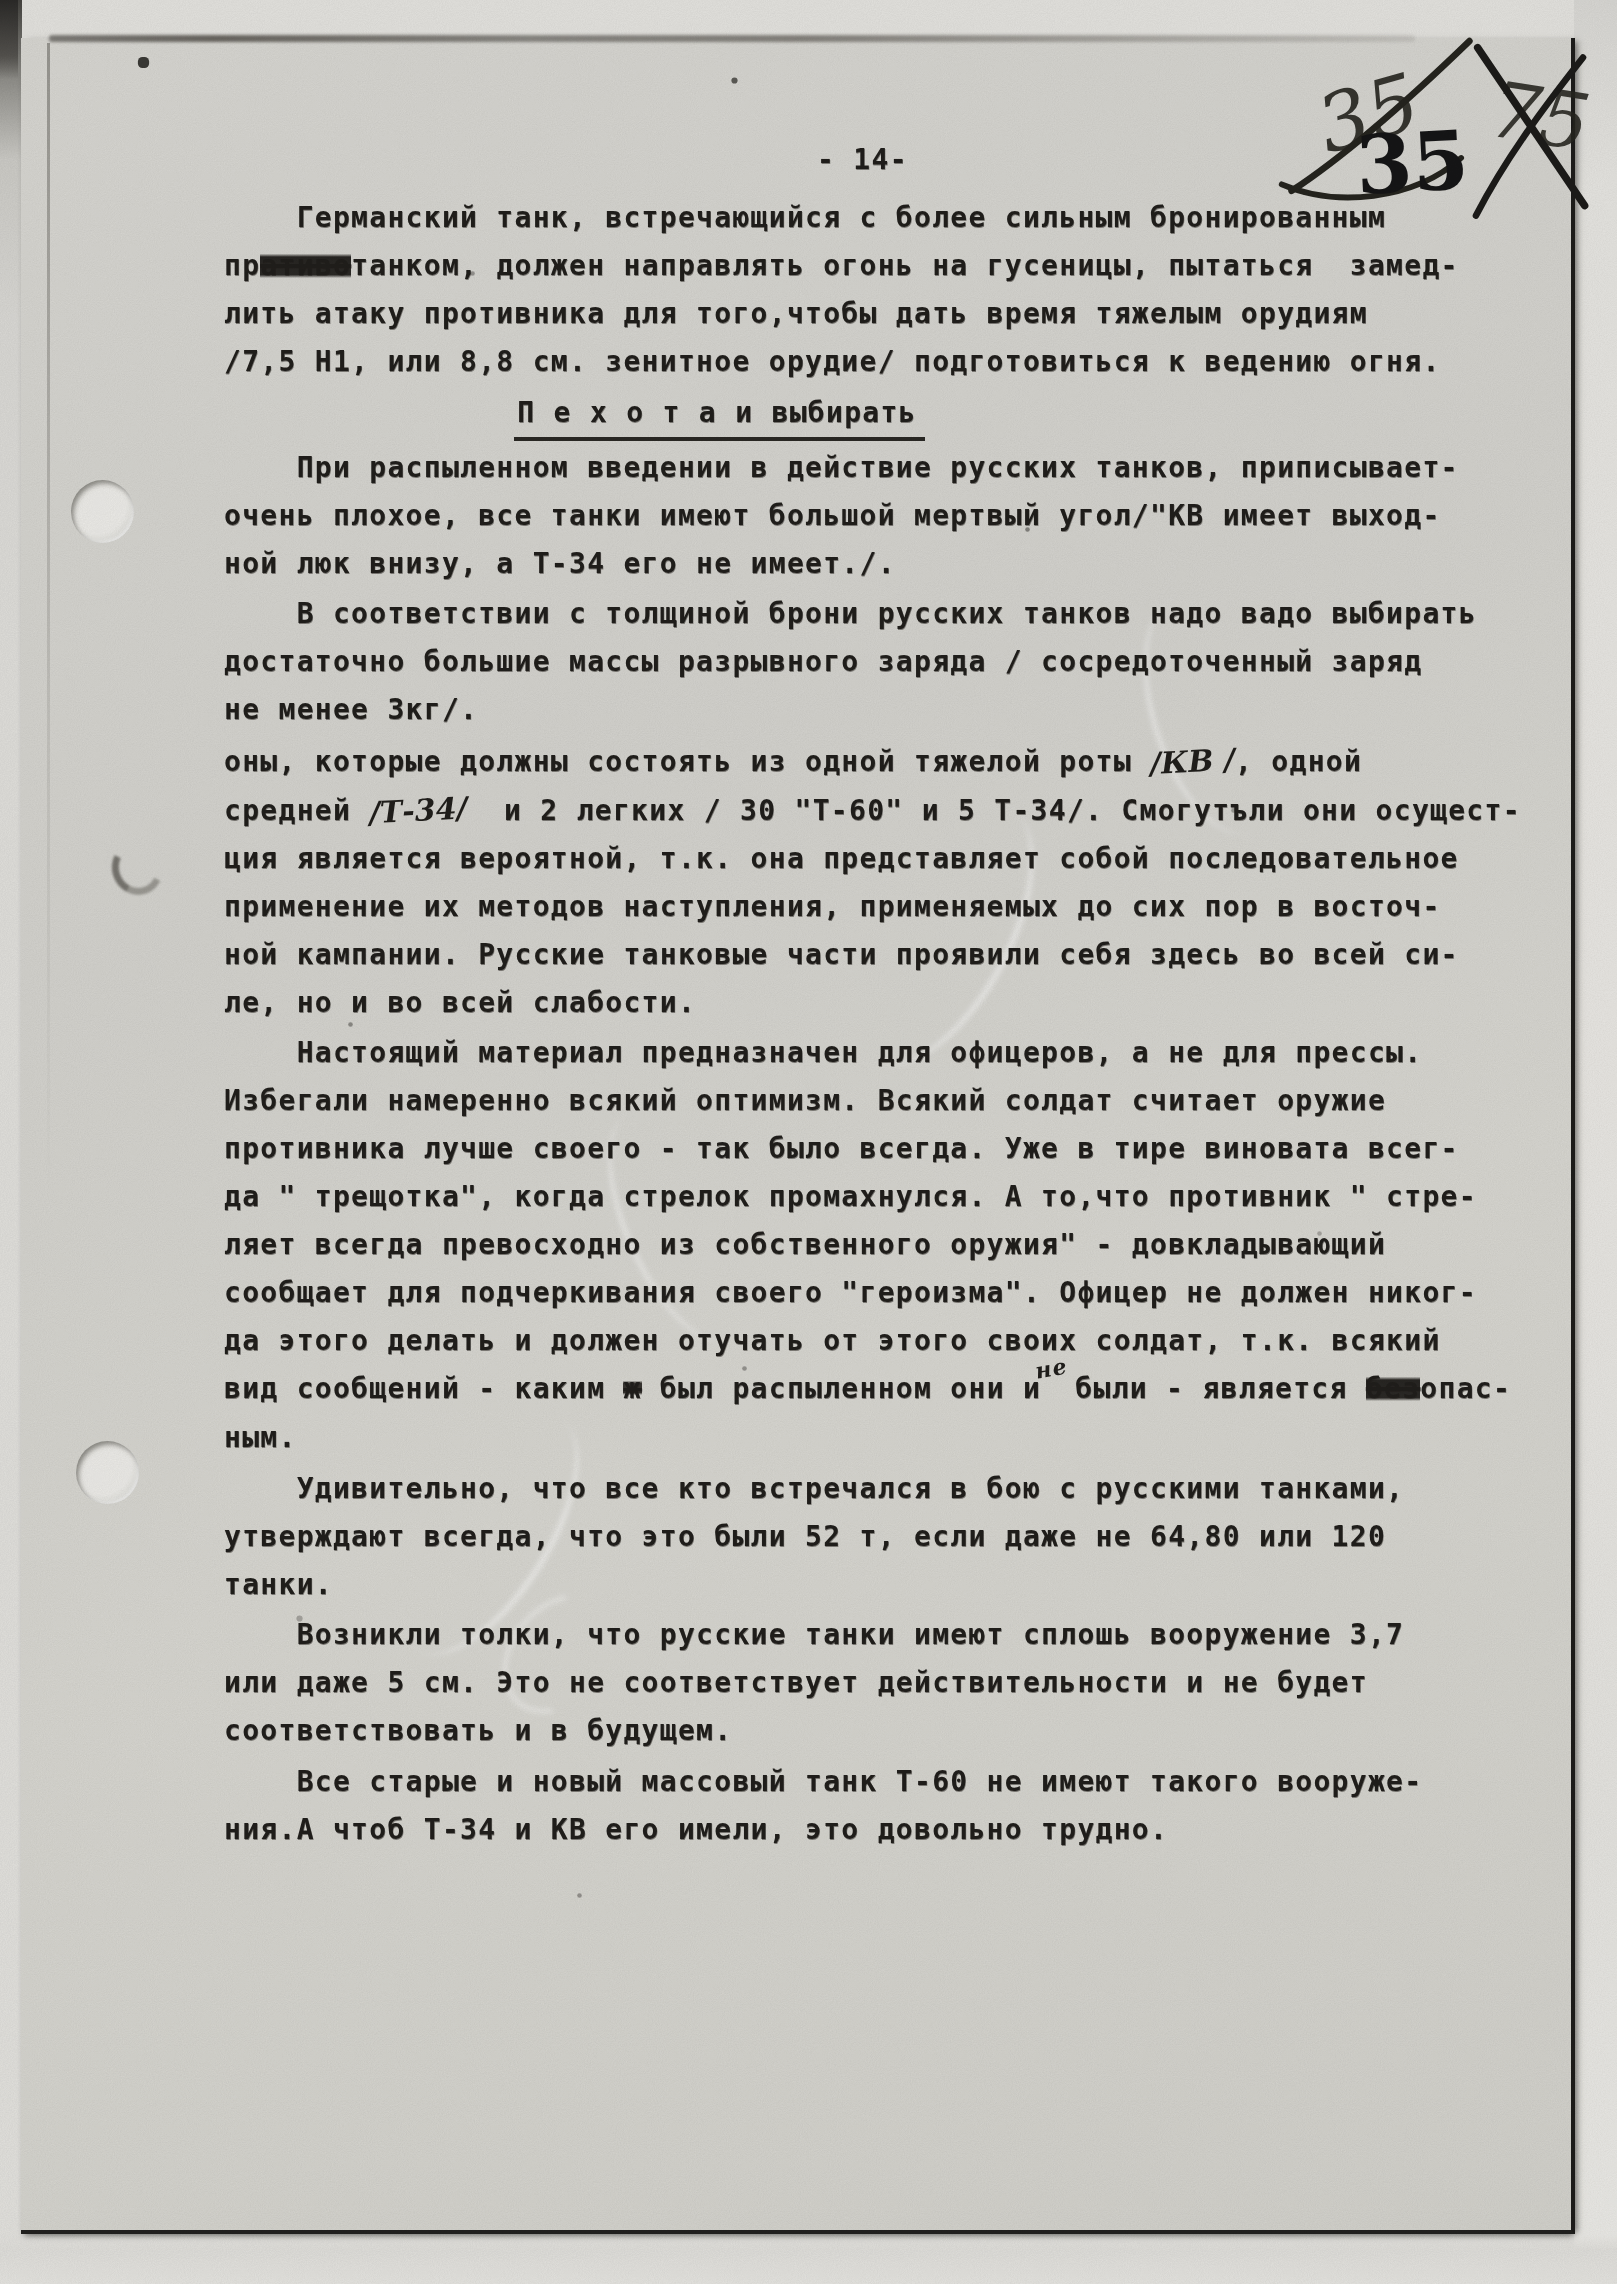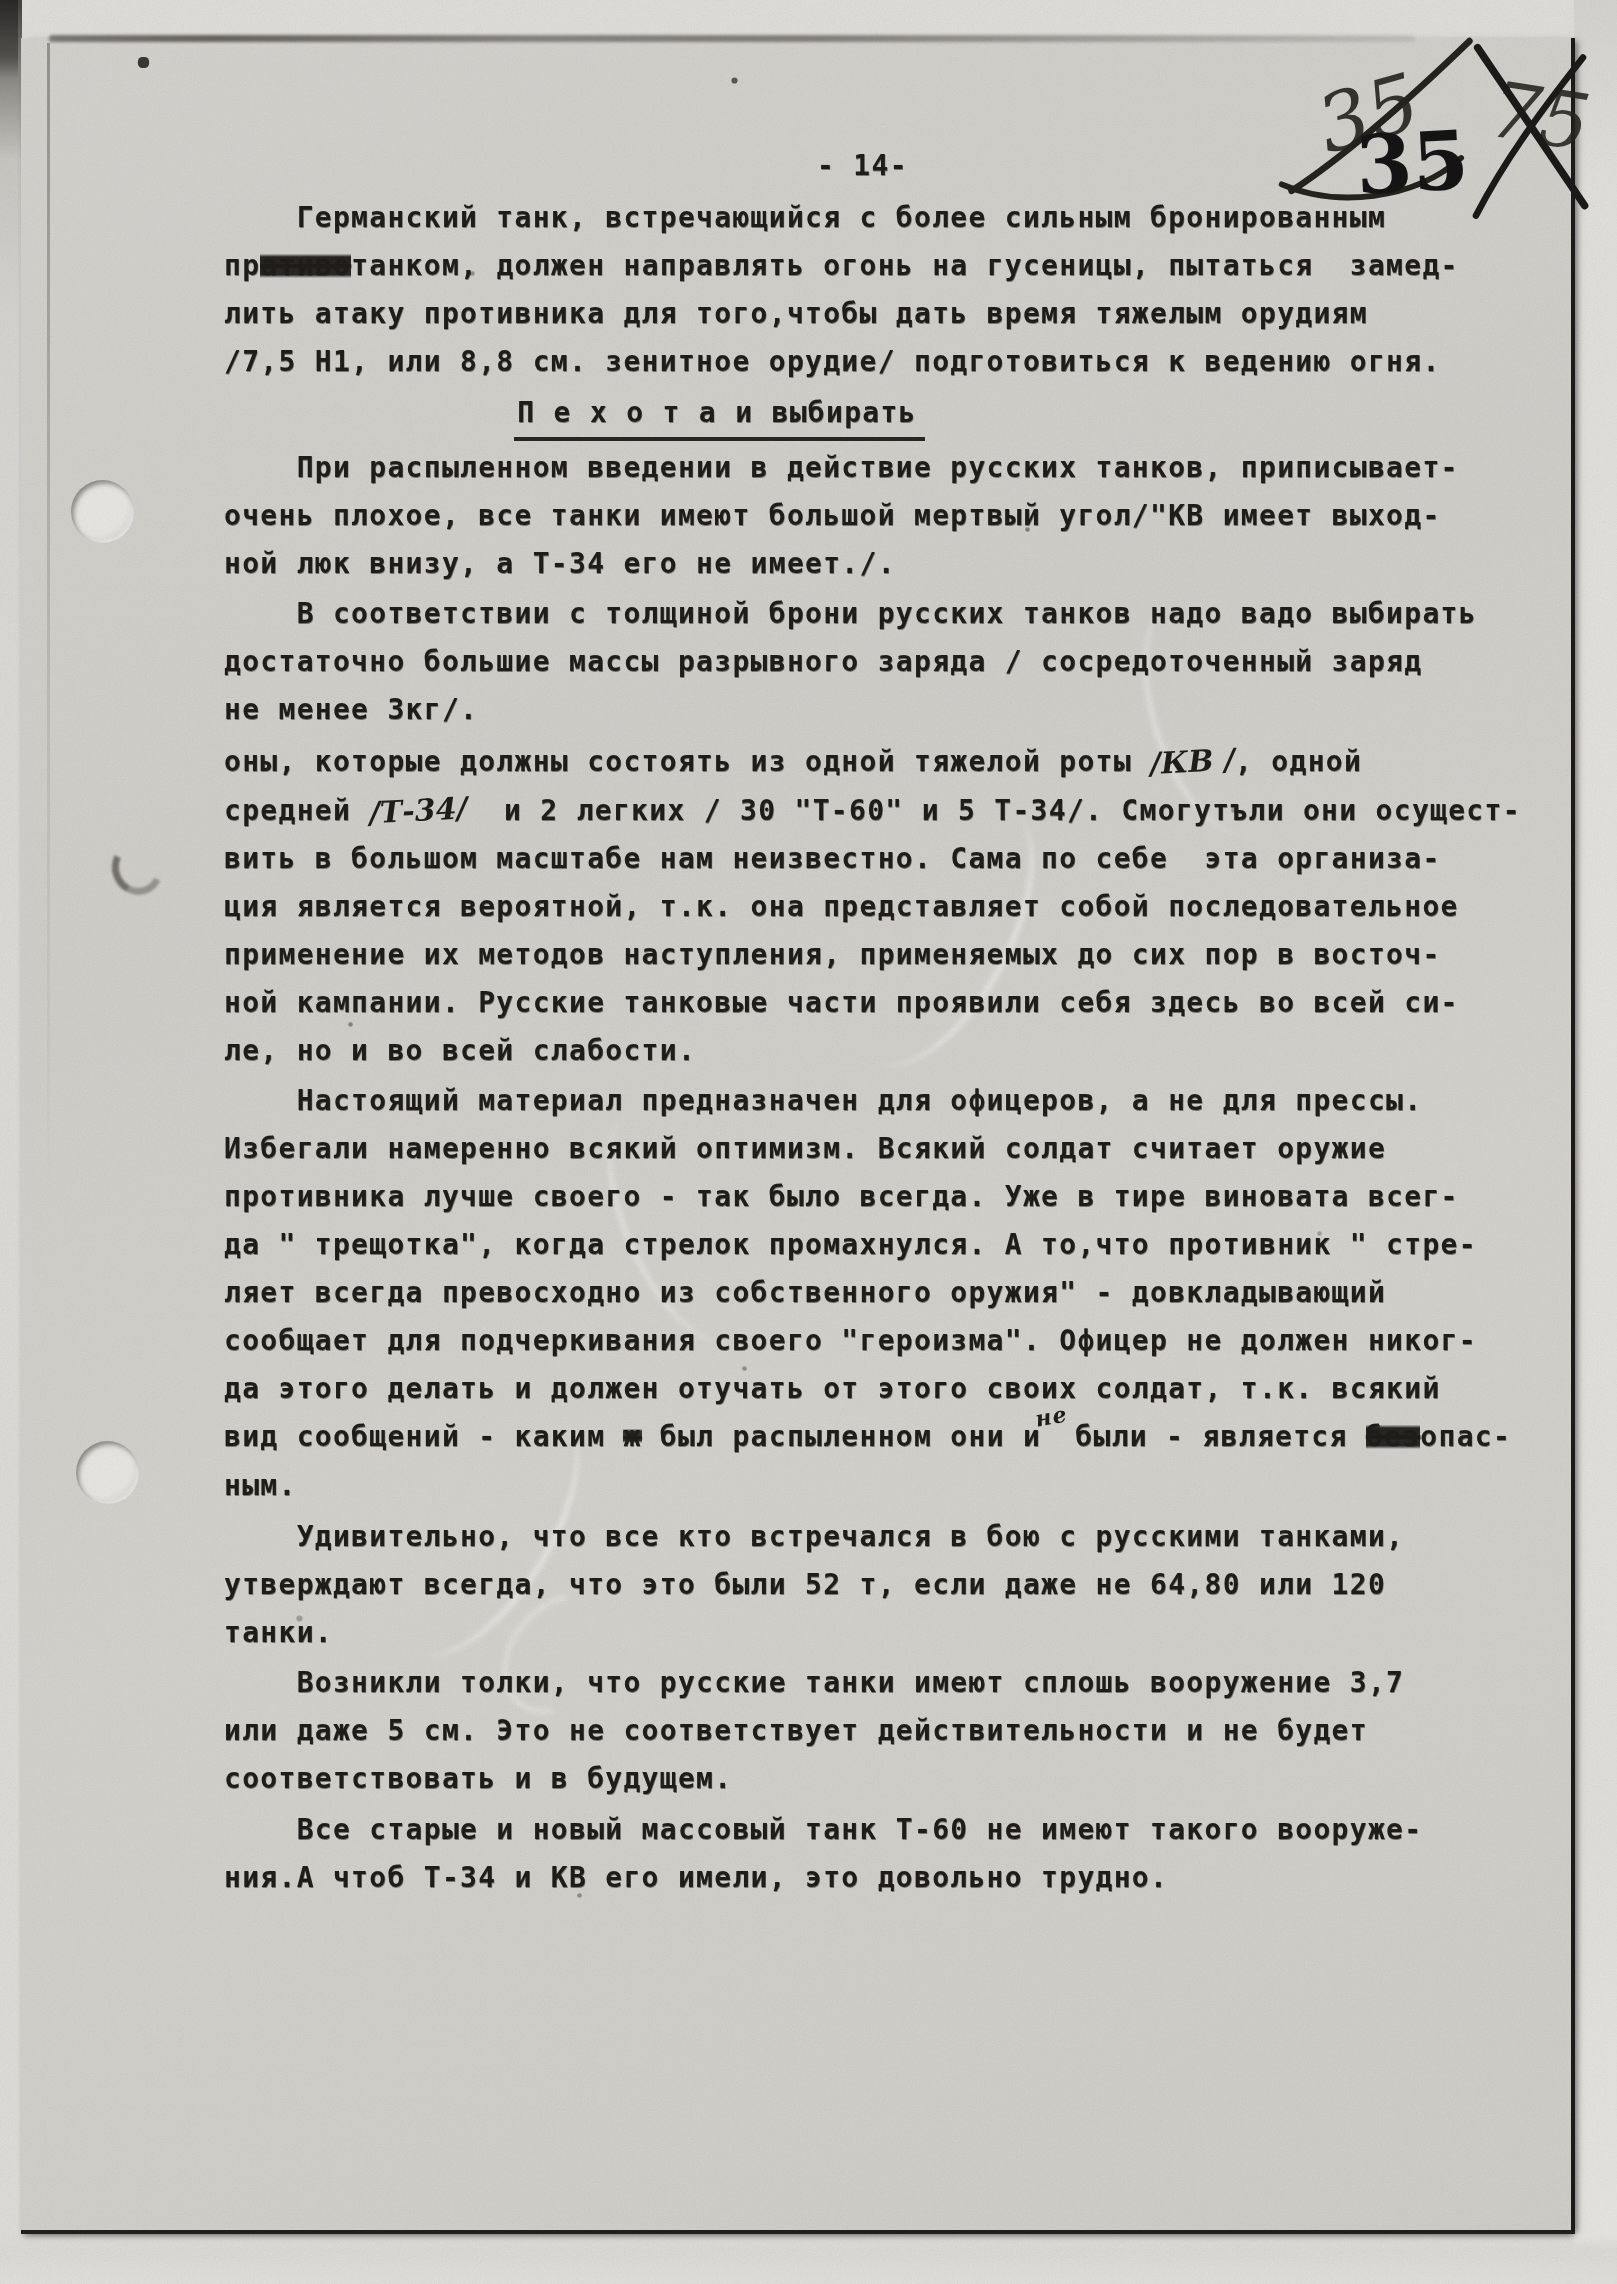--- a/index.html
+++ b/index.html
@@ -26,21 +26,21 @@
     background:linear-gradient(180deg,rgba(90,88,82,.5),rgba(120,118,112,.18) 60%,rgba(120,118,112,0));}
   .corner-dark{position:absolute;left:0;top:0;width:18px;height:79px;
     background:linear-gradient(180deg,#2c2b29,#55534f 70%,rgba(85,83,79,0));}
 
   
   .typed{color:#211f1c;font-weight:700;font-size:28px;letter-spacing:1.3px;
     text-shadow:0.5px 0.7px 0.6px rgba(35,32,28,.5);}
   .body-text{position:absolute;left:224px;top:194px;width:1308px;line-height:48px;}
   .line{white-space:pre;}
   .para{margin:0 0 2.5px 0;}
-  .page-num{position:absolute;left:817px;top:149px;}
+  .page-num{position:absolute;left:817px;top:143px;}
 
   .heading-line{margin:1.6px 0 2.5px 290px;}
   .heading{display:inline-block;border-bottom:4.1px solid #2b2925;padding:0 8.2px 0.8px 3.3px;}
 
   
   .blot{position:relative;text-decoration:line-through;text-decoration-thickness:3.3px;
     background-image:linear-gradient(rgba(30,27,23,0) 26%,rgba(30,27,23,.85) 34%,rgba(30,27,23,.88) 62%,rgba(30,27,23,0) 70%);
     border-radius:3.3px;}
   .blot-heavy{position:relative;
     background-image:linear-gradient(rgba(25,23,20,0) 14%,rgba(25,23,20,.92) 24%,rgba(25,23,20,.9) 78%,rgba(25,23,20,0) 88%);
@@ -145,21 +145,20 @@
 
   <div class="para">
     <div class="line">    В соответствии с толщиной брони русских танков надо вадо выбирать</div>
     <div class="line">достаточно большие массы разрывного заряда / сосредоточенный заряд</div>
     <div class="line">не менее 3кг/.</div>
   </div>
 
   <div class="para">
     <div class="line"><span>оны, которые должны состоять из одной тяжелой роты </span><span class="hand">/КВ /</span><span>, одной</span></div>
     <div class="line"><span>средней </span><span class="hand">/Т-34/</span><span>  и 2 легких / 30 "Т-60" и 5 Т-34/. Смогутъли они осущест-</span></div>
-    <div class="line">вить в большом масштабе нам неизвестно. Сама по себе  эта организа-</div>
     <div class="line">ция является вероятной, т.к. она представляет собой последовательное</div>
     <div class="line">применение их методов наступления, применяемых до сих пор в восточ-</div>
     <div class="line">ной кампании. Русские танковые части проявили себя здесь во всей си-</div>
     <div class="line">ле, но и во всей слабости.</div>
   </div>
 
   <div class="para">
     <div class="line">    Настоящий материал предназначен для офицеров, а не для прессы.</div>
     <div class="line">Избегали намеренно всякий оптимизм. Всякий солдат считает оружие</div>
     <div class="line">противника лучше своего - так было всегда. Уже в тире виновата всег-</div>

